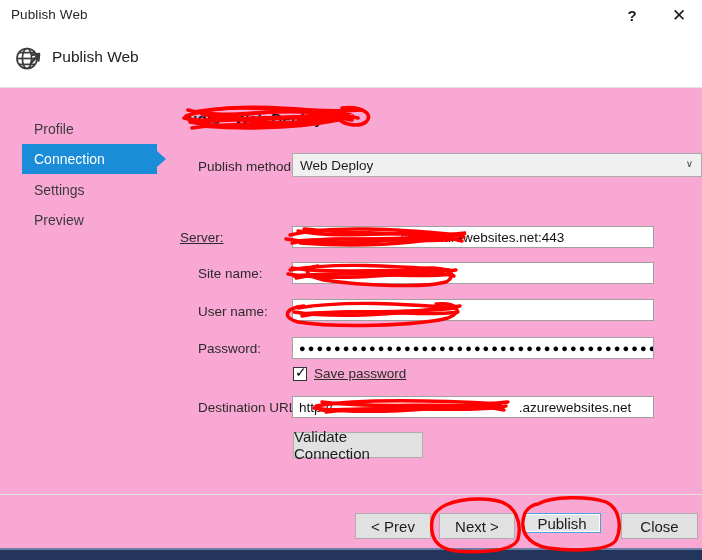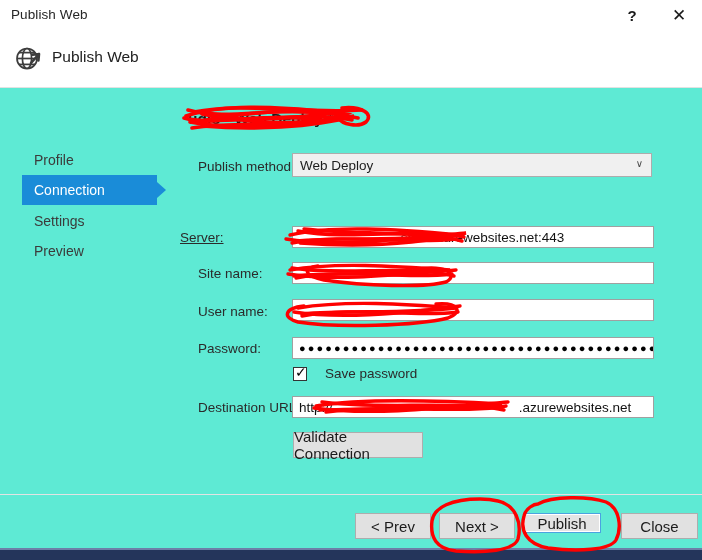--- a/index.html
+++ b/index.html
@@ -11,21 +11,21 @@
     width: 702px;
     height: 560px;
     overflow: hidden;
     font-family: "Liberation Sans", sans-serif;
     -webkit-font-smoothing: antialiased;
   }
   #app {
     position: relative;
     width: 702px;
     height: 560px;
-    background: #5eead4;
+    background: #f9a8d4;
   }
 
   
   .titlebar {
     position: absolute;
     left: 0; top: 0;
     width: 702px; height: 32px;
     background: #ffffff;
     border-bottom: 1px solid #e8e8e8;
   }
@@ -78,21 +78,20 @@
   .side-item {
     position: absolute;
     left: 22px;
     width: 135px; height: 30px;
     display: flex;
     align-items: center;
     padding-left: 12px;
     box-sizing: border-box;
     font-size: 14px;
     color: #3b3b3b;
-    margin-top: 31px;
   }
   .side-item.selected {
     background: #1a8cd8;
     color: #ffffff;
   }
   .side-item.selected .side-arrow {
     position: absolute;
     left: 135px; top: 7px;
     width: 0; height: 0;
     border-top: 8px solid transparent;
@@ -171,23 +170,24 @@
     background: #ffffff;
   }
   .checkbox-box .tick {
     position: absolute;
     left: 1px; top: -3px;
     font-size: 14px;
     color: #000000;
     line-height: 14px;
   }
   .checkbox-label {
-    margin-left: 18px;
+    margin-left: 7px;
     font-size: 13.5px;
     color: #2b2b2b;
+    text-decoration: underline;
   }
 
   .btn {
     position: absolute;
     box-sizing: border-box;
     background: #e1e1e1;
     border: 1px solid #adadad;
     display: flex;
     align-items: center;
     justify-content: center;
@@ -266,21 +266,21 @@
       <span>Settings</span>
     </div>
     <div class="side-item" style="top:117px;">
       <span>Preview</span>
     </div>
   </div>
 
   <div class="panel-title">udio - Web Deploy *</div>
 
   <div class="field-label" style="left:198px; top:159px;">Publish method:</div>
-  <div class="combo" style="left:292px; top:153px; width:360px; height:24px;">
+  <div class="combo" style="left:292px; top:153px; width:410px; height:24px;">
     <span>Web Deploy</span>
     <span class="chev">∨</span>
   </div>
 
   <div class="field-label" style="left:180px; top:230px;text-decoration:underline;">Server:</div>
   <div class="textbox" style="left:292px; top:226px; width:362px; height:22px;">
     <span style="padding-left:98px;">.scm.azurewebsites.net:443</span>
   </div>
 
   <div class="field-label" style="left:198px; top:266px;">Site name:</div>

